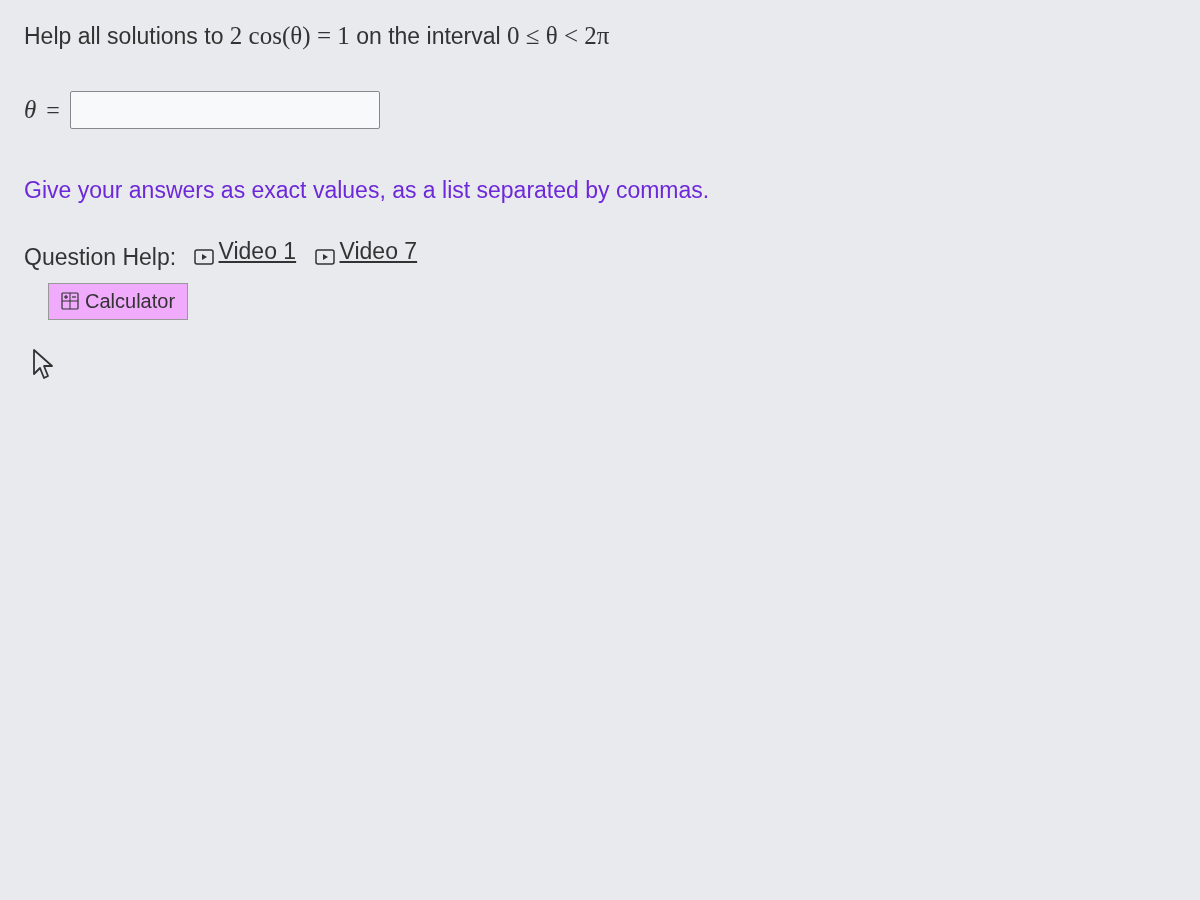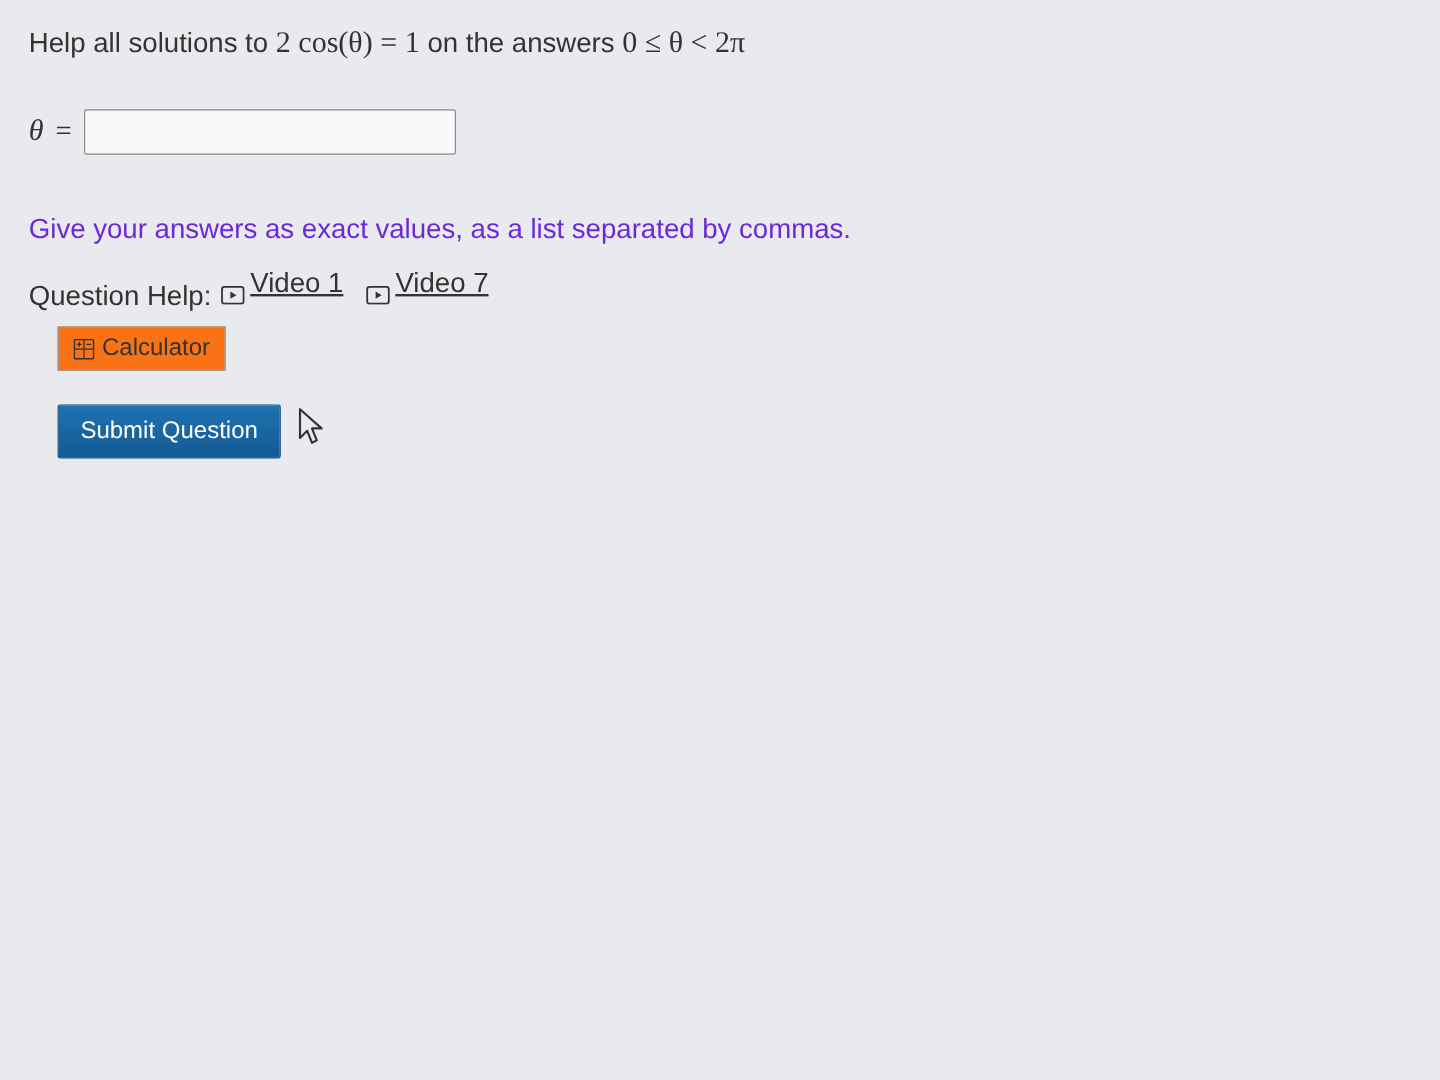--- a/index.html
+++ b/index.html
@@ -54,40 +54,41 @@
     .instruction-text {
       color: #6d28d9;
       margin-bottom: 18px;
     }
     .help-row {
       margin-bottom: 12px;
       color: #333;
     }
     .help-label {
       color: #333;
-      margin-right: 1px;
+      margin-right: 11px;
     }
     .video-link {
       color: #333;
       text-decoration: underline;
       margin-right: 12px;
       display: inline-flex;
-      align-items: flex-end;
+      align-items: center;
       gap: 5px;
+      margin-top: 16px;
     }
     .video-icon {
       display: inline-block;
       width: 20px;
       height: 16px;
     }
     .calculator-btn {
       display: inline-flex;
       align-items: center;
       gap: 6px;
-      background: #f97316;
+      background: #f0abfc;
       border: 1px solid #999;
       padding: 6px 12px;
       font-size: 20px;
       color: #333;
       cursor: pointer;
       margin-left: 24px;
       margin-bottom: 28px;
     }
     .calc-icon {
       display: inline-block;
@@ -112,21 +113,21 @@
     }
   </style>
 </head>
 <body>
 
 <div class="question-text">
   <span>Help all solutions to </span>
   <span class="math-serif">2 cos(θ)</span>
   <span class="math-serif"> = </span>
   <span class="math-serif">1</span>
-  <span> on the answers </span>
+  <span> on the interval </span>
   <span class="math-serif">0 ≤ θ &lt; 2π</span>
 </div>
 
 <div class="answer-row">
   <span class="theta-label">θ</span>
   <span class="equals-sign">=</span>
   <input type="text" class="answer-input" value="" style="">
 </div>
 
 <div class="instruction-text">Give your answers as exact values, as a list separated by commas.</div>
@@ -163,21 +164,18 @@
         <line x1="3" y1="5" x2="7" y2="5" stroke="#333" stroke-width="1.2"></line>
         <line x1="5" y1="3" x2="5" y2="7" stroke="#333" stroke-width="1.2"></line>
         <line x1="11" y1="5" x2="15" y2="5" stroke="#333" stroke-width="1.2"></line>
       </svg>
     </span>
     <span>Calculator</span>
   </button>
 </div>
 
 <div>
-  <button class="submit-btn">
-    <span>Submit Question</span>
-  </button>
   <span class="cursor-arrow">
     <svg width="28" height="34" viewBox="0 0 28 34">
       <path d="M 4 2 L 4 26 L 10 20 L 14 30 L 18 28 L 14 18 L 22 18 Z" fill="none" stroke="#333" stroke-width="1.8" stroke-linejoin="round"></path>
     </svg>
   </span>
 </div>
 
 </body></html>

